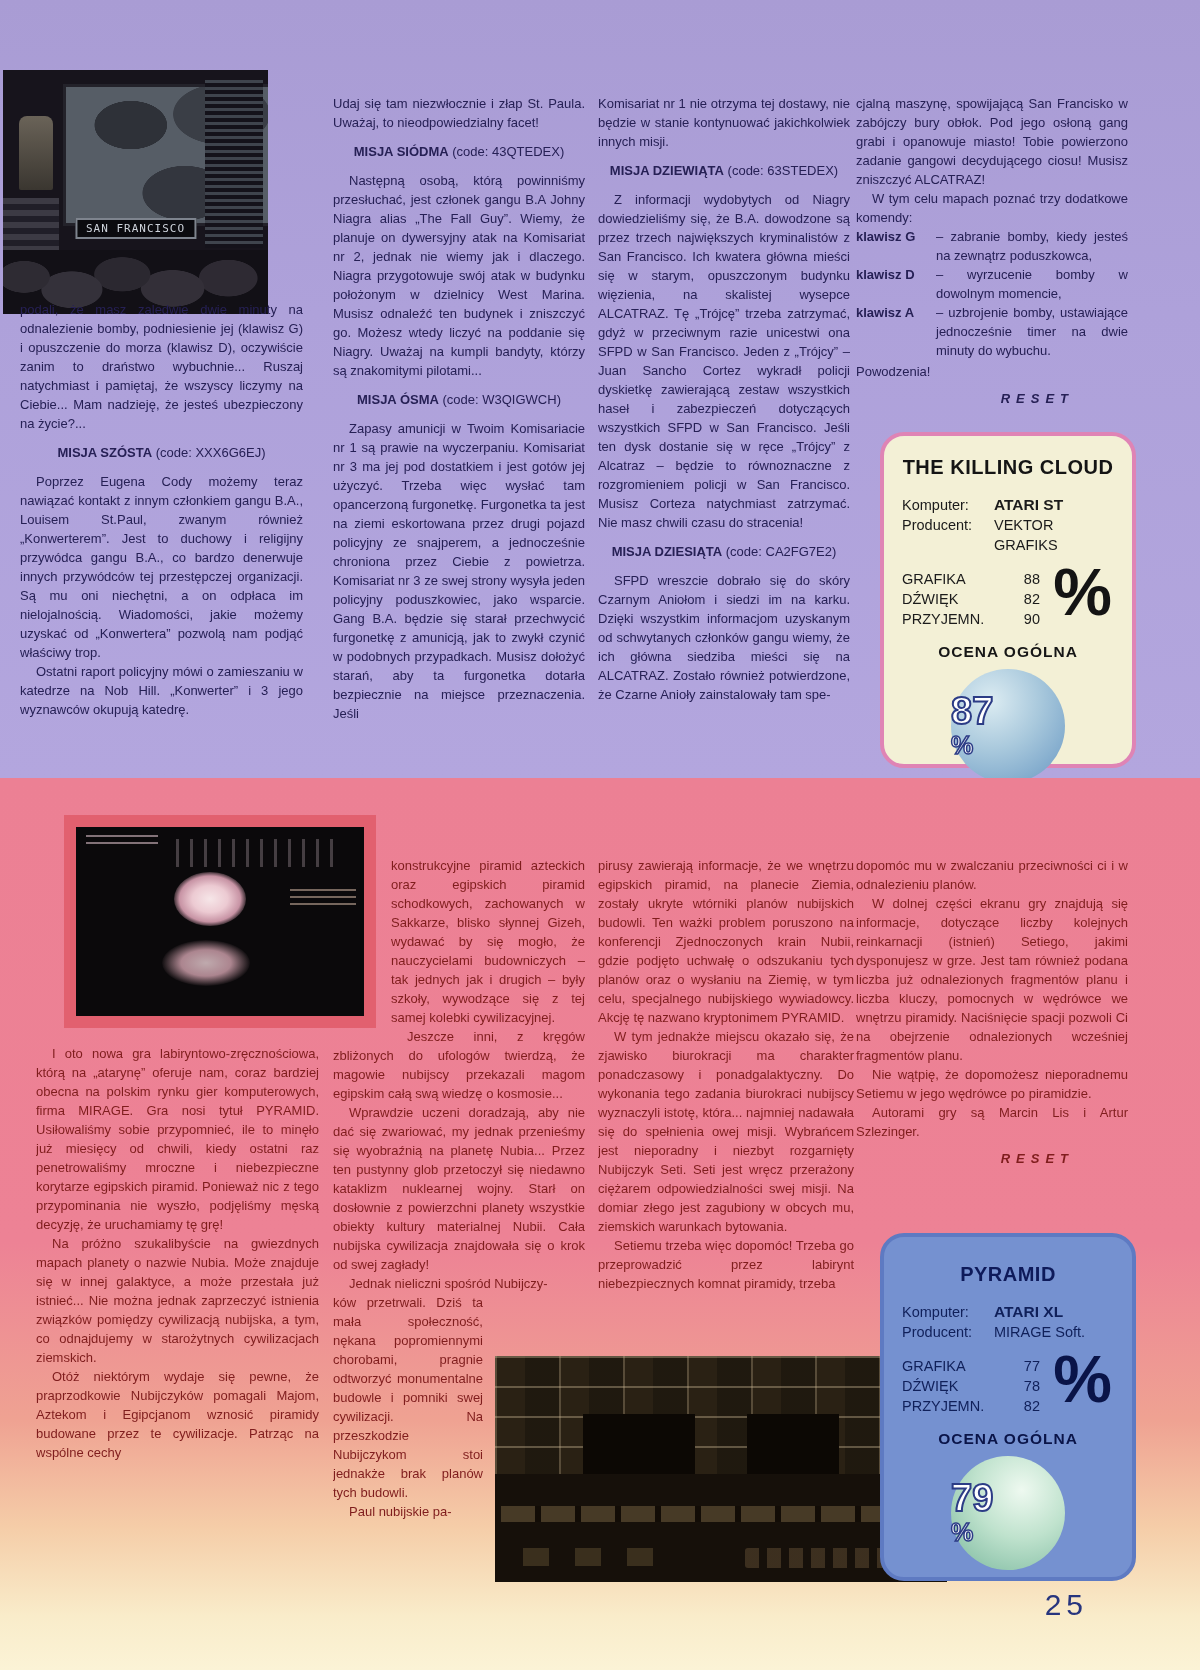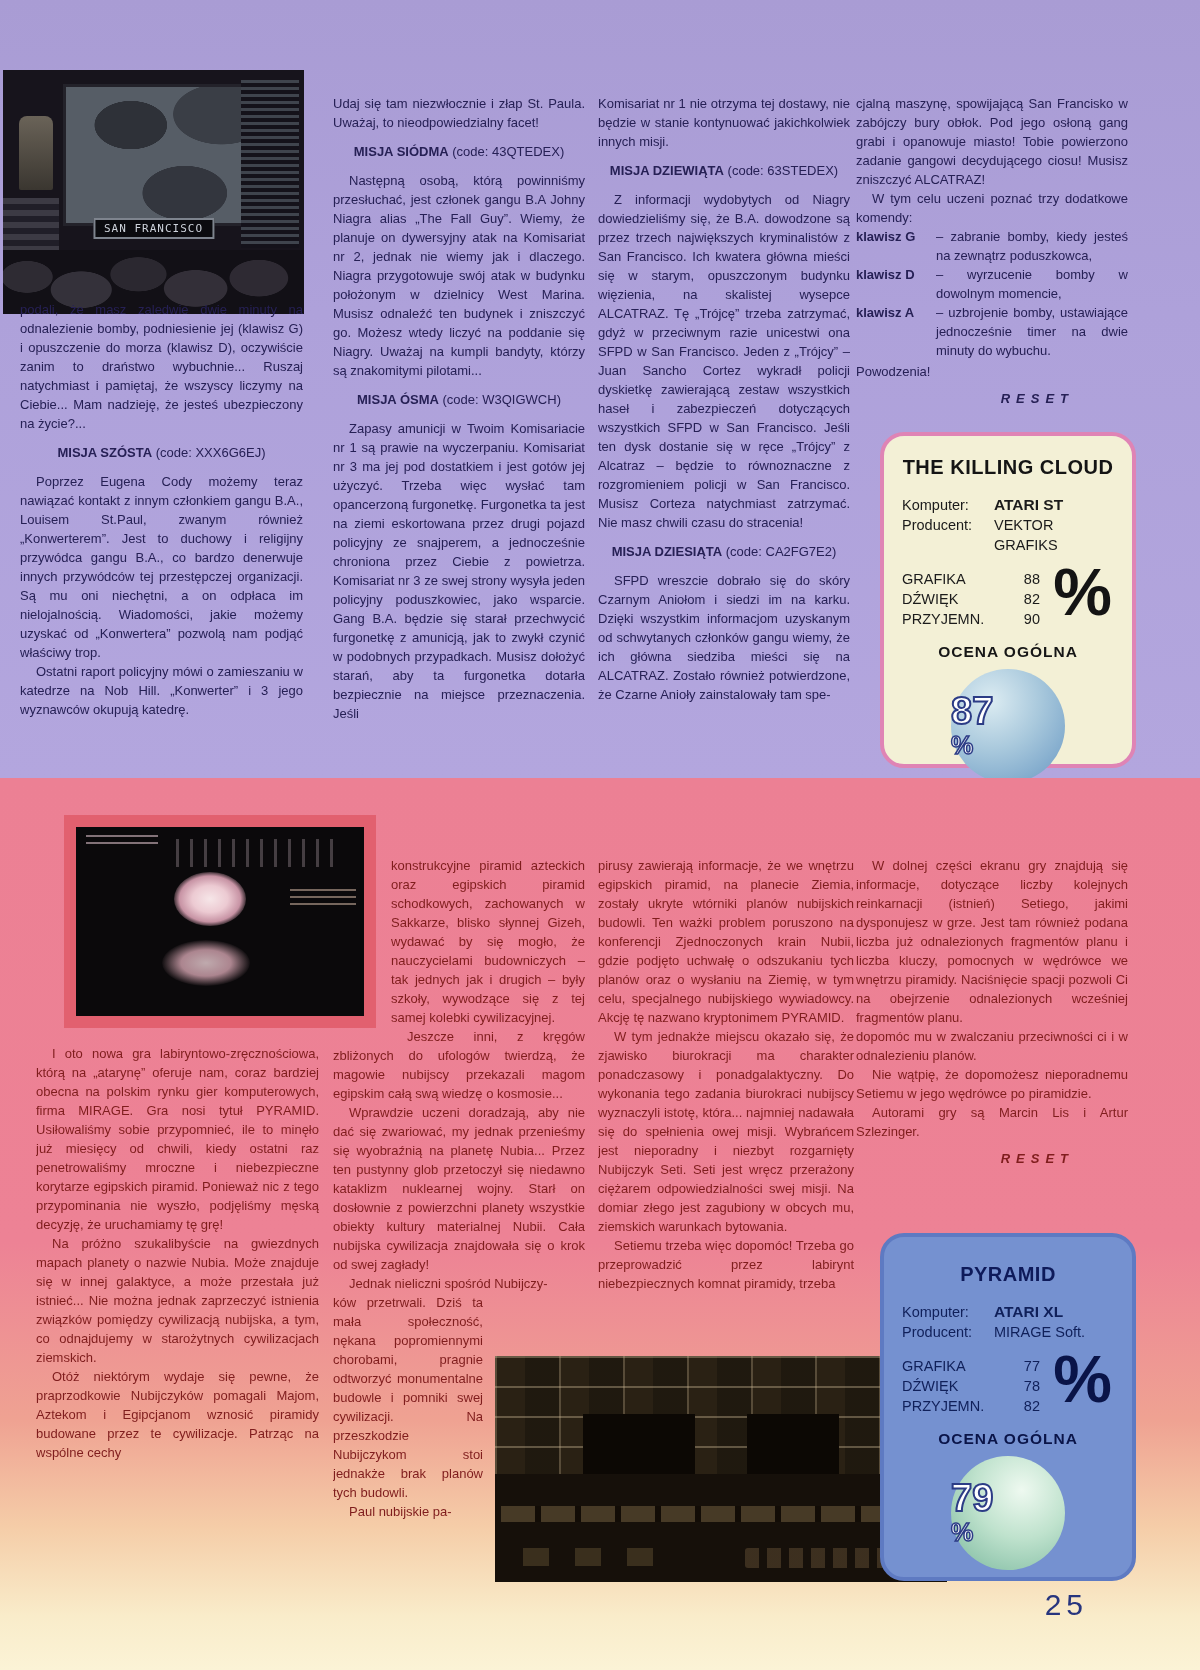--- a/index.html
+++ b/index.html
@@ -56,21 +56,21 @@
   .rb-circle{width:114px;height:114px;border-radius:50%;margin:8px auto 0;
     display:flex;flex-direction:column;align-items:flex-start;justify-content:center;}
   .kc-circle{background:radial-gradient(circle at 35% 28%,#dcecf2 0%,#a8c8dc 45%,#7fa9cc 80%,#6f9cc2 100%);}
   .py-circle{background:radial-gradient(circle at 62% 30%,#eef9f0 0%,#bfe2cd 45%,#8cc3aa 85%,#7cb89e 100%);}
   .rb-score{font-size:38px;font-weight:bold;color:#ffffff;line-height:1;
     -webkit-text-stroke:2px #2c3c86;text-shadow:0 0 1px #2c3c86;}
   .rb-score-pct{font-size:25px;font-weight:bold;color:#ffffff;line-height:1.1;margin-top:2px;
     -webkit-text-stroke:1.5px #2c3c86;text-shadow:0 0 1px #2c3c86;}
 
   
-  .kc-shot{position:absolute;left:3px;top:70px;width:301px;height:244px;background:#17141c;overflow:hidden;}
+  .kc-shot{position:absolute;left:3px;top:70px;width:265px;height:244px;background:#17141c;overflow:hidden;}
   .kc-screen{position:absolute;left:60px;top:14px;width:216px;height:136px;background:#565d66;border:3px solid #23222a;
     background-image:
       radial-gradient(ellipse 60px 40px at 30% 28%, #2e3138 60%, rgba(0,0,0,0) 61%),
       radial-gradient(ellipse 80px 50px at 72% 20%, #3a3e46 60%, rgba(0,0,0,0) 61%),
       radial-gradient(ellipse 70px 45px at 55% 78%, #33363e 60%, rgba(0,0,0,0) 61%);}
   .kc-label{position:absolute;left:50%;transform:translateX(-50%);top:148px;
     background:#0b0b0f;border:2px solid #7e848e;color:#cdd2da;
     font-family:"DejaVu Sans Mono", monospace;font-size:11px;letter-spacing:1px;
     padding:2px 9px;white-space:nowrap;}
   .kc-stripes{position:absolute;right:5px;top:10px;width:58px;height:168px;
@@ -155,21 +155,21 @@
     <div class="col body-text top-text" style="left:598px;top:94px;width:252px;height:682px;">
       <p class="para noindent">Komisariat nr 1 nie otrzyma tej dostawy, nie będzie w stanie kontynuować jakichkolwiek innych misji.</p>
       <p class="mission-heading"><span class="mh-name">MISJA DZIEWIĄTA</span><span class="mh-code"> (code: 63STEDEX)</span></p>
       <p class="para">Z informacji wydobytych od Niagry dowiedzieliśmy się, że B.A. dowodzone są przez trzech największych kryminalistów z San Francisco. Ich kwatera główna mieści się w starym, opuszczonym budynku więzienia, na skalistej wysepce ALCATRAZ. Tę „Trójcę” trzeba zatrzymać, gdyż w przeciwnym razie unicestwi ona SFPD w San Francisco. Jeden z „Trójcy” – Juan Sancho Cortez wykradł policji dyskietkę zawierającą zestaw wszystkich haseł i zabezpieczeń dotyczących wszystkich SFPD w San Francisco. Jeśli ten dysk dostanie się w ręce „Trójcy” z Alcatraz – będzie to równoznaczne z rozgromieniem policji w San Francisco. Musisz Corteza natychmiast zatrzymać. Nie masz chwili czasu do stracenia!</p>
       <p class="mission-heading"><span class="mh-name">MISJA DZIESIĄTA</span><span class="mh-code"> (code: CA2FG7E2)</span></p>
       <p class="para">SFPD wreszcie dobrało się do skóry Czarnym Aniołom i siedzi im na karku. Dzięki wszystkim informacjom uzyskanym od schwytanych członków gangu wiemy, że ich główna siedziba mieści się na ALCATRAZ. Zostało również potwierdzone, że Czarne Anioły zainstalowały tam spe-</p>
     </div>
 
     <div class="col body-text top-text" style="left:856px;top:94px;width:272px;height:336px;">
       <p class="para noindent">cjalną maszynę, spowijającą San Francisko w zabójczy bury obłok. Pod jego osłoną gang grabi i opanowuje miasto! Tobie powierzono zadanie gangowi decydującego ciosu! Musisz zniszczyć ALCATRAZ!</p>
-      <p class="para">W tym celu uczeni poznać trzy dodatkowe komendy:</p>
+      <p class="para">W tym celu mapach poznać trzy dodatkowe komendy:</p>
       <div class="keyrow">
         <span class="k">klawisz G</span>
         <span class="d">– zabranie bomby, kiedy jesteś na zewnątrz poduszkowca,</span>
       </div>
       <div class="keyrow">
         <span class="k">klawisz D</span>
         <span class="d">– wyrzucenie bomby w dowolnym momencie,</span>
       </div>
       <div class="keyrow">
         <span class="k">klawisz A</span>
@@ -242,22 +242,22 @@
     </div>
   </div>
 
   <div class="col body-text bot-text" style="left:598px;top:856px;width:256px;height:498px;">
     <p class="para noindent">pirusy zawierają informacje, że we wnętrzu egipskich piramid, na planecie Ziemia, zostały ukryte wtórniki planów nubijskich budowli. Ten ważki problem poruszono na konferencji Zjednoczonych krain Nubii, gdzie podjęto uchwałę o odszukaniu tych planów oraz o wysłaniu na Ziemię, w tym celu, specjalnego nubijskiego wywiadowcy. Akcję tę nazwano kryptonimem PYRAMID.</p>
     <p class="para">W tym jednakże miejscu okazało się, że zjawisko biurokracji ma charakter ponadczasowy i ponadgalaktyczny. Do wykonania tego zadania biurokraci nubijscy wyznaczyli istotę, która... najmniej nadawała się do spełnienia owej misji. Wybrańcem jest nieporadny i niezbyt rozgarnięty Nubijczyk Seti. Seti jest wręcz przerażony ciężarem odpowiedzialności swej misji. Na domiar złego jest zagubiony w obcych mu, ziemskich warunkach bytowania.</p>
     <p class="para">Setiemu trzeba więc dopomóc! Trzeba go przeprowadzić przez labirynt niebezpiecznych komnat piramidy, trzeba</p>
   </div>
 
   <div class="col body-text bot-text" style="left:856px;top:856px;width:272px;height:370px;">
+    <p class="para noindent">dopomóc mu w zwalczaniu przeciwności ci i w odnalezieniu planów.</p>
     <p class="para">W dolnej części ekranu gry znajdują się informacje, dotyczące liczby kolejnych reinkarnacji (istnień) Setiego, jakimi dysponujesz w grze. Jest tam również podana liczba już odnalezionych fragmentów planu i liczba kluczy, pomocnych w wędrówce we wnętrzu piramidy. Naciśnięcie spacji pozwoli Ci na obejrzenie odnalezionych wcześniej fragmentów planu.</p>
-    <p class="para noindent">dopomóc mu w zwalczaniu przeciwności ci i w odnalezieniu planów.</p>
     <p class="para">Nie wątpię, że dopomożesz nieporadnemu Setiemu w jego wędrówce po piramidzie.</p>
     <p class="para">Autorami gry są Marcin Lis i Artur Szlezinger.</p>
     <div class="reset-sig">RESET</div>
   </div>
 
   <div class="py-shot2">
     <div class="bricks"></div>
     <div class="brick-gap1"></div>
     <div class="brick-gap2"></div>
     <div class="brick-ledge"></div>

